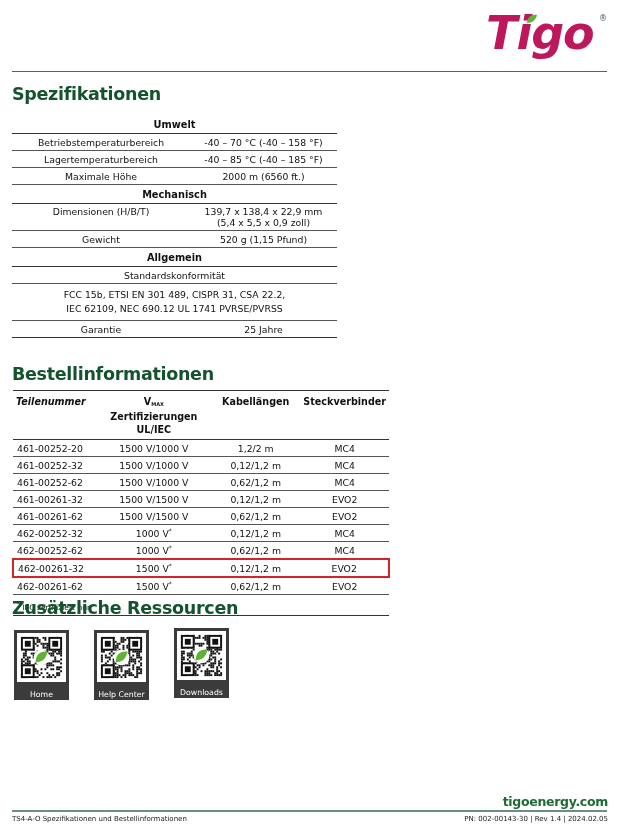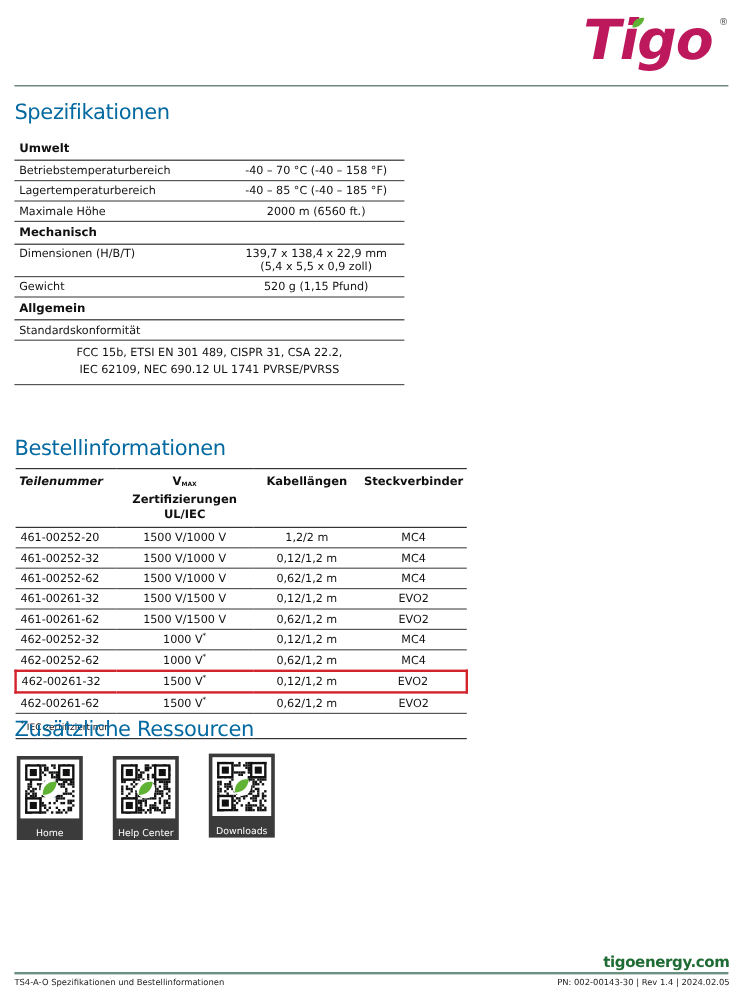--- a/index.html
+++ b/index.html
@@ -10,27 +10,27 @@
   .logo { position: absolute; left: 486px; top: 12px; width: 125px; height: 48px; }
   .logo-text {
     position: absolute; left: 0; top: -6px; font-family: "DejaVu Sans", sans-serif;
     font-weight: bold; font-style: italic; font-size: 46px; color: #be185d; letter-spacing: -1px;
   }
   .logo-leaf { position: absolute; left: 40px; top: 2px; }
   .logo-reg { position: absolute; left: 113px; top: 2px; font-size: 8px; color: #555; }
   .top-rule { position: absolute; left: 12px; top: 71px; width: 595px; height: 1px; background: #4a6c5f; }
 
   h2.section {
-    position: absolute; left: 12px; margin: 0; font-weight: normal;
-    font-family: "DejaVu Sans", sans-serif; font-size: 17.5px; color: #0369a1; letter-spacing: -0.3px;
+    position: absolute; left: 12px; margin: 0; font-weight: bold;
+    font-family: "DejaVu Sans", sans-serif; font-size: 17.5px; color: #14532d; letter-spacing: -0.3px;
   }
 
   table.spec { position: absolute; left: 12px; top: 115px; width: 325px; border-collapse: collapse;
     font-size: 9.3px; }
-  table.spec td { padding: 2px 4px; height: 12px; border-bottom: 1px solid #555; }
+  table.spec td { padding: 2px 4px; height: 12px; border-bottom: 1px solid #555; text-align: center; }
   table.spec td.lab { width: 170px; }
   table.spec td.val { text-align: center; }
   table.spec tr.cat td { font-weight: bold; font-size: 9.8px; border-bottom: 1.5px solid #333; padding-top: 3px; padding-bottom: 3px; }
   table.spec tr.tall td { vertical-align: top; }
   table.spec td.full { text-align: center; line-height: 14px; padding: 4px 4px; }
 
   table.order { position: absolute; left: 12px; top: 390px; width: 378px; border-collapse: collapse; font-size: 9.3px; }
   table.order th { font-weight: bold; font-size: 9.6px; text-align: center; padding: 4px 3px 3px; border-top: 1.5px solid #333; border-bottom: 1.5px solid #333; vertical-align: top; line-height: 13px; }
   table.order th.first { text-align: left; font-style: italic; }
   table.order td { padding: 2px 4px; height: 12px; border-bottom: 1px solid #555; text-align: center; }
@@ -101,20 +101,24 @@
         <td colspan="2">Allgemein</td>
       </tr>
   <tr>
     <td colspan="2">Standardskonformität</td>
   </tr>
   <tr>
     <td colspan="2" class="full">
       <div>FCC 15b, ETSI EN 301 489, CISPR 31, CSA 22.2,</div>
       <div>IEC 62109, NEC 690.12 UL 1741 PVRSE/PVRSS</div>
     </td>
+  </tr>
+  <tr>
+    <td class="lab" style="border-bottom:1.5px solid #333">Garantie</td>
+    <td class="val" style="border-bottom:1.5px solid #333">25 Jahre</td>
   </tr>
 </tbody>
   </table>
 
 <h2 class="section" style="top:364px">Bestellinformationen</h2>
 
 <table class="order">
   <tbody>
       <tr>
     <th class="first" style="width:82px">Teilenummer</th>

